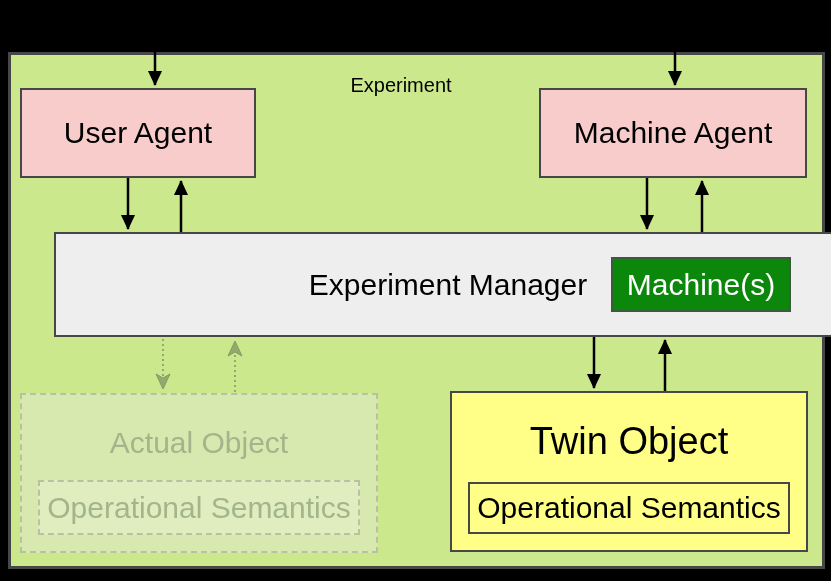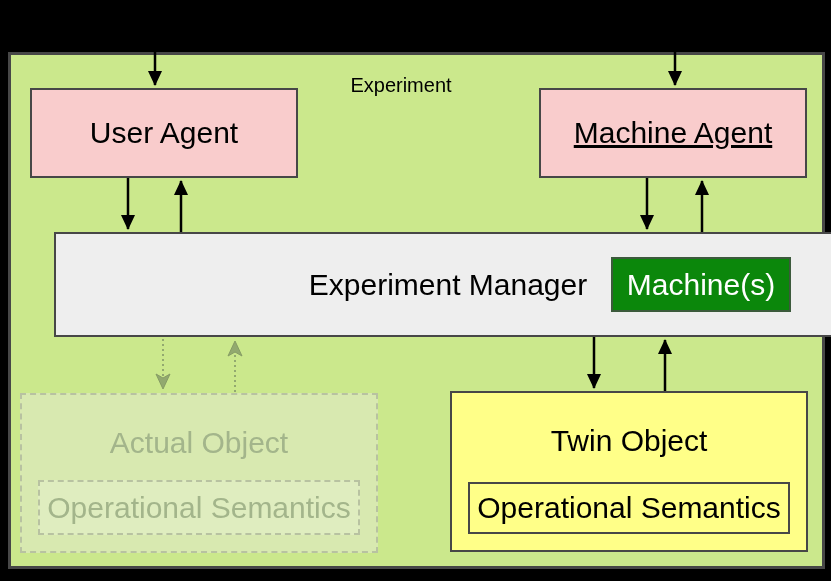--- a/index.html
+++ b/index.html
@@ -27,22 +27,22 @@
     position:absolute;
     box-sizing:border-box;
     display:flex;align-items:center;justify-content:center;
     font-size:30px;color:#000;
     text-align:center;
   }
   .agent{
     background:#f9cccc;
     border:2px solid #474747;
   }
-  .user-agent{left:20px;top:88px;width:268px;height:90px;margin-left:10px;}
-  .machine-agent{left:539px;top:88px;width:268px;height:90px;text-decoration:underline;}
+  .user-agent{left:20px;top:88px;width:236px;height:90px;}
+  .machine-agent{left:539px;top:88px;width:268px;height:90px;}
   .manager{
     left:20px;top:232px;width:788px;height:105px;
     background:#eeeeee;
     border:2px solid #474747;
     flex-direction:column;
     line-height:38px;
     margin-left:34px;
   }
   .workflow{
     left:611px;top:257px;width:180px;height:55px;
@@ -51,21 +51,21 @@
     color:#ffffff;
   }
   .twin{
     left:450px;top:391px;width:358px;height:161px;
     background:#ffff88;
     border:2px solid #474747;
   }
   .twin-label{
     position:absolute;left:450px;top:411px;width:358px;height:60px;
     display:flex;align-items:center;justify-content:center;
-    font-size:30px;color:#000;text-align:center;
+    font-size:38px;color:#000;text-align:center;
   }
   .twin-inner{
     left:468px;top:482px;width:322px;height:52px;
     background:#ffff88;
     border:2px solid #474747;
   }
   .actual{
     left:20px;top:393px;width:358px;height:160px;
     background:#d8e9b0;
     border:2px dashed #b8c2a1;

